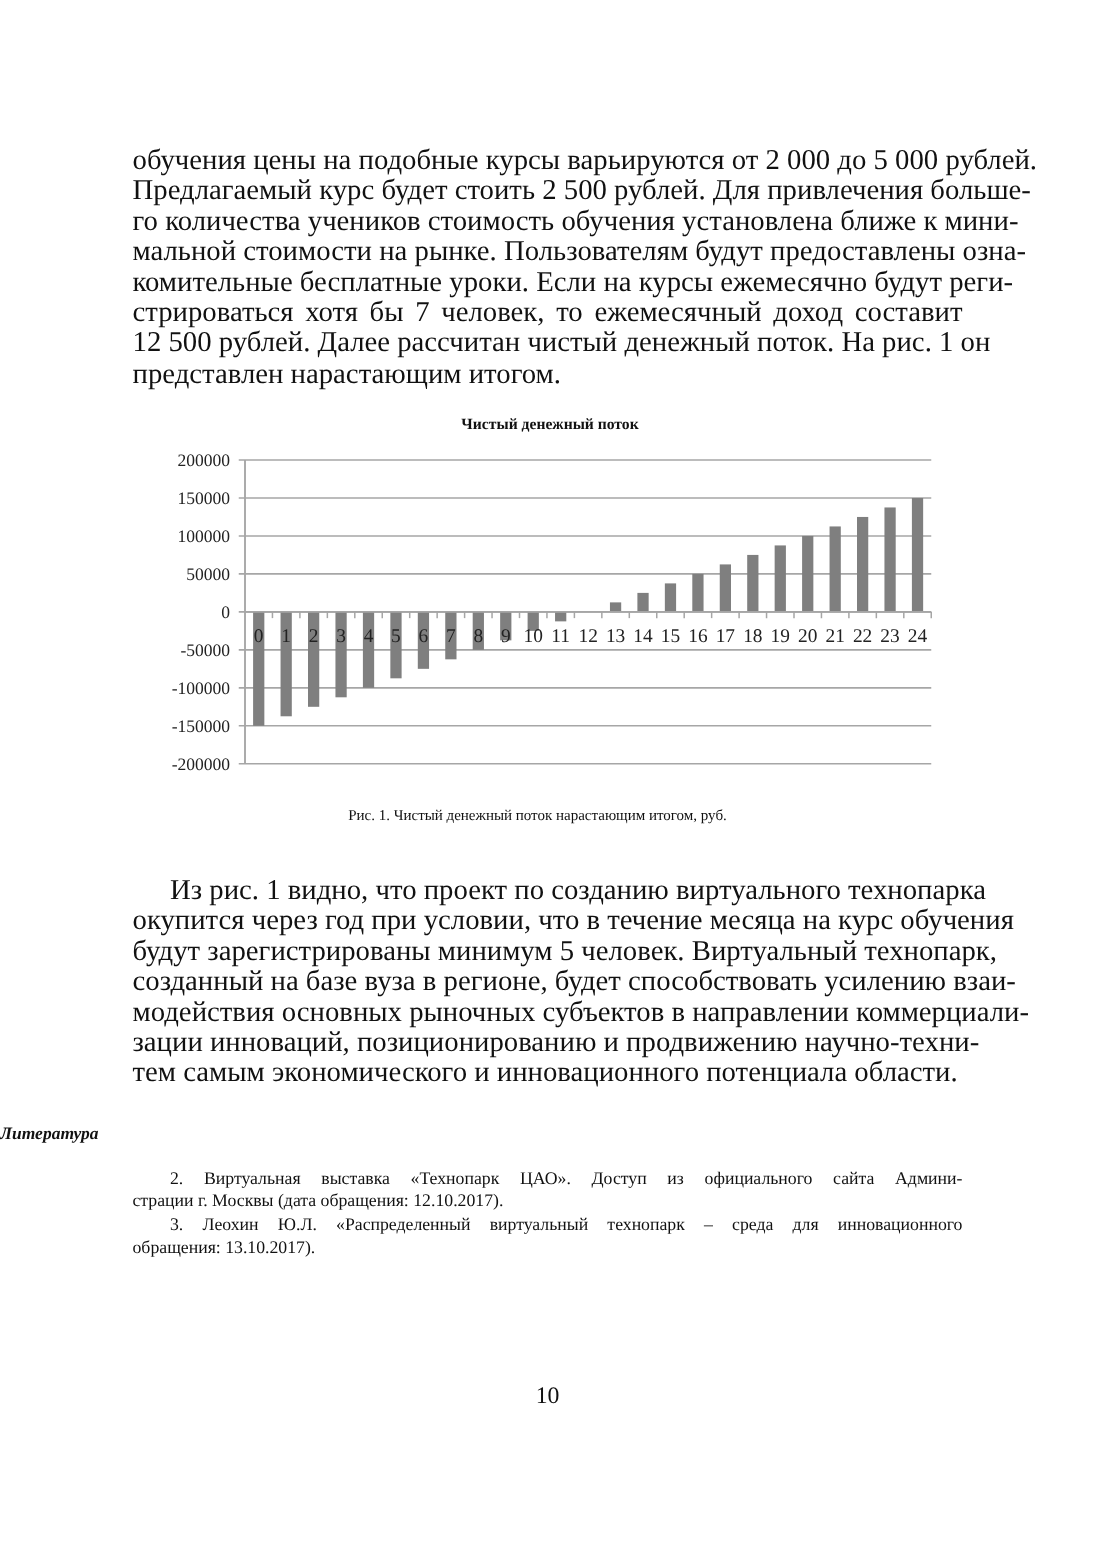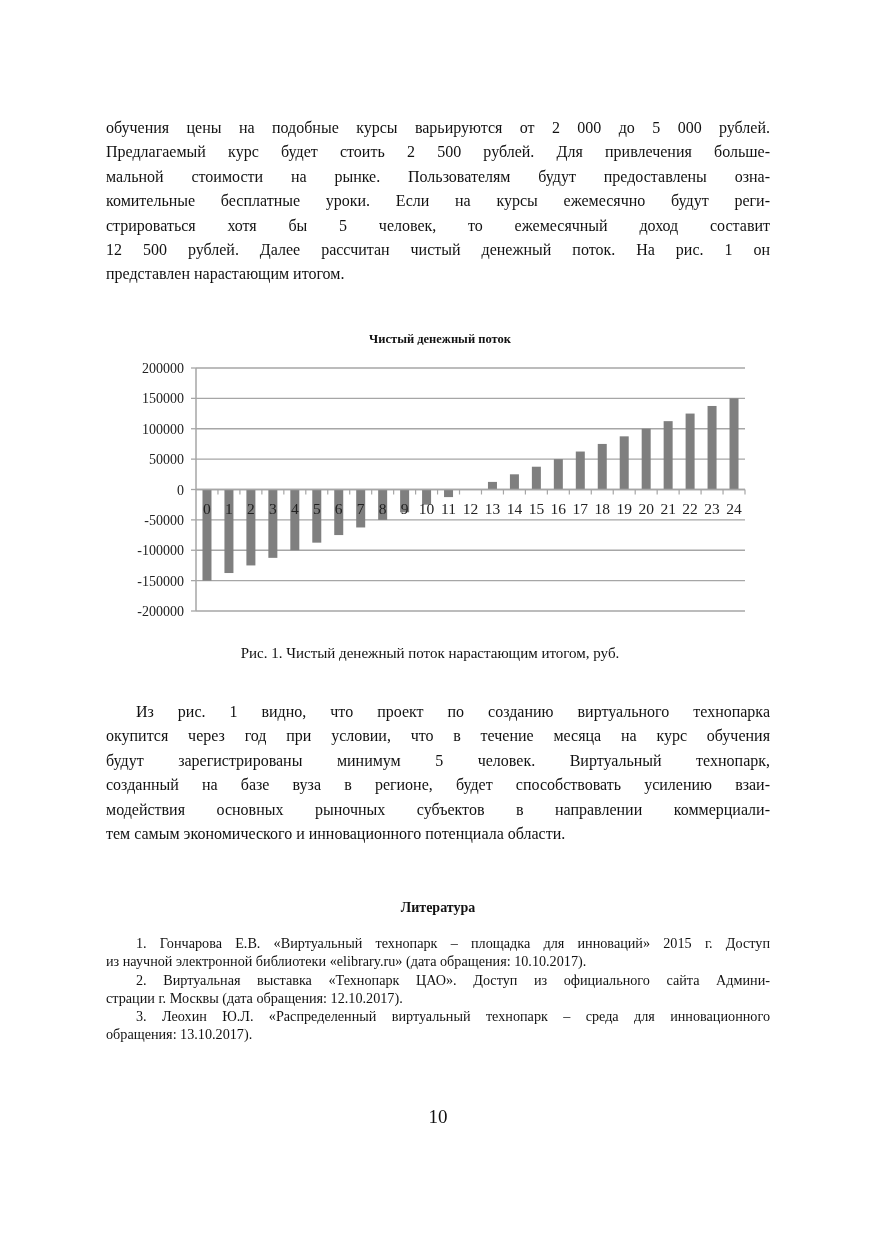--- a/index.html
+++ b/index.html
@@ -1,46 +1,47 @@
 <!DOCTYPE html>
 <html><head>
 <meta charset="utf-8">
 <style>
   html, body { margin:0; padding:0; background:#ffffff; }
   body { width:876px; height:1240px; position:relative; overflow:hidden;
          font-family:"Liberation Serif", serif; color:#111; }
-  .para { position:absolute; left:106px; width:664px; font-size:16px; line-height:24.4px;
+  .para { position:absolute; left:106px; width:664px; font-size:23px; line-height:24.4px;
           text-align:justify; margin:0; }
   .para .ln { display:block; text-align:justify; text-align-last:justify; white-space:nowrap; }
   .para .ln.last { text-align-last:left; }
   #p1 { top:116px; }
   #p2 { top:700px; }
   .indent { padding-left:30px; }
   #chart { position:absolute; left:110px; top:325px; width:660px; height:300px; }
   #chart text { font-family:"Liberation Serif", serif; }
   .caption { position:absolute; left:0; width:860px; top:645px; text-align:center;
-             font-size:15px; }
-  .lit-title { position:absolute; left:0; width:876px; top:900px; text-align:center;
-               font-size:14px; font-weight:bold; }
+             font-size:12px; }
+  .lit-title { position:absolute; left:0; width:876px; top:900px; 
+               font-size:14px; font-weight:bold;font-style:italic; }
   .refs { position:absolute; left:106px; width:664px; top:934px; font-size:14.2px; line-height:18.3px; }
   .ref { margin:0; }
   .ref .ln { display:block; white-space:nowrap; text-align:justify; text-align-last:justify; }
   .ref .ln.last { text-align-last:left; }
   .ref .ln.first { padding-left:30px; }
   .page-num { position:absolute; left:0; width:876px; top:1106px; text-align:center; font-size:19px; }
 </style>
 </head>
 <body>
 
 <div class="para" id="p1">
   <span class="ln">обучения цены на подобные курсы варьируются от 2 000 до 5 000 рублей.</span>
   <span class="ln">Предлагаемый курс будет стоить 2 500 рублей. Для привлечения больше-</span>
+  <span class="ln">го количества учеников стоимость обучения установлена ближе к мини-</span>
   <span class="ln">мальной стоимости на рынке. Пользователям будут предоставлены озна-</span>
   <span class="ln">комительные бесплатные уроки. Если на курсы ежемесячно будут реги-</span>
-  <span class="ln">стрироваться хотя бы 5 человек, то ежемесячный доход составит</span>
+  <span class="ln">стрироваться хотя бы 7 человек, то ежемесячный доход составит</span>
   <span class="ln">12 500 рублей. Далее рассчитан чистый денежный поток. На рис. 1 он</span>
   <span class="ln last">представлен нарастающим итогом.</span>
 </div>
 
 <svg id="chart" viewBox="110 325 660 300" xmlns="http://www.w3.org/2000/svg">
   <text id="chart-title" x="440" y="343" text-anchor="middle" font-size="12.5" font-weight="bold" fill="#111">Чистый денежный поток</text>
   <g id="grid-layer">
       <line x1="196" x2="745" y1="368" y2="368" stroke="#a6a6a6" stroke-width="1.3"></line>
       <line x1="191" x2="196" y1="368" y2="368" stroke="#a6a6a6" stroke-width="1.3"></line>
       <line x1="196" x2="745" y1="398.375" y2="398.375" stroke="#a6a6a6" stroke-width="1.3"></line>
@@ -155,30 +156,27 @@
 </svg>
 
 <div class="caption">Рис. 1. Чистый денежный поток нарастающим итогом, руб.</div>
 
 <div class="para" id="p2">
   <span class="ln indent">Из рис. 1 видно, что проект по созданию виртуального технопарка</span>
   <span class="ln">окупится через год при условии, что в течение месяца на курс обучения</span>
   <span class="ln">будут зарегистрированы минимум 5 человек. Виртуальный технопарк,</span>
   <span class="ln">созданный на базе вуза в регионе, будет способствовать усилению взаи-</span>
   <span class="ln">модействия основных рыночных субъектов в направлении коммерциали-</span>
+  <span class="ln">зации инноваций, позиционированию и продвижению научно-техни-</span>
   <span class="ln last">тем самым экономического и инновационного потенциала области.</span>
 </div>
 
 <div class="lit-title">Литература</div>
 
 <div class="refs">
-  <p class="ref">
-    <span class="ln first">1. Гончарова Е.В. «Виртуальный технопарк – площадка для инноваций» 2015 г. Доступ</span>
-    <span class="ln last">из научной электронной библиотеки «elibrary.ru» (дата обращения: 10.10.2017).</span>
-  </p>
   <p class="ref">
     <span class="ln first">2. Виртуальная выставка «Технопарк ЦАО». Доступ из официального сайта Админи-</span>
     <span class="ln last">страции г. Москвы (дата обращения: 12.10.2017).</span>
   </p>
   <p class="ref">
     <span class="ln first">3. Леохин Ю.Л. «Распределенный виртуальный технопарк – среда для инновационного</span>
     <span class="ln last">обращения: 13.10.2017).</span>
   </p>
 </div>
 

